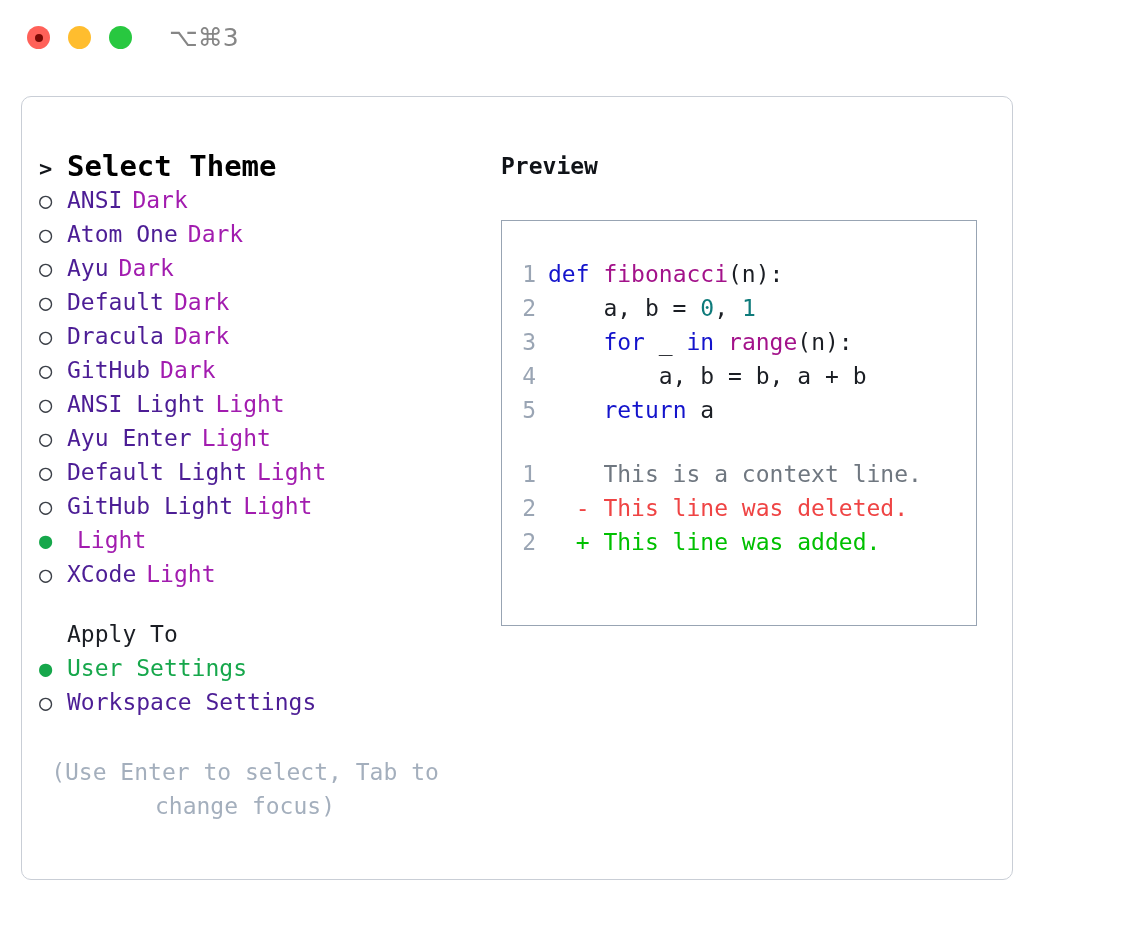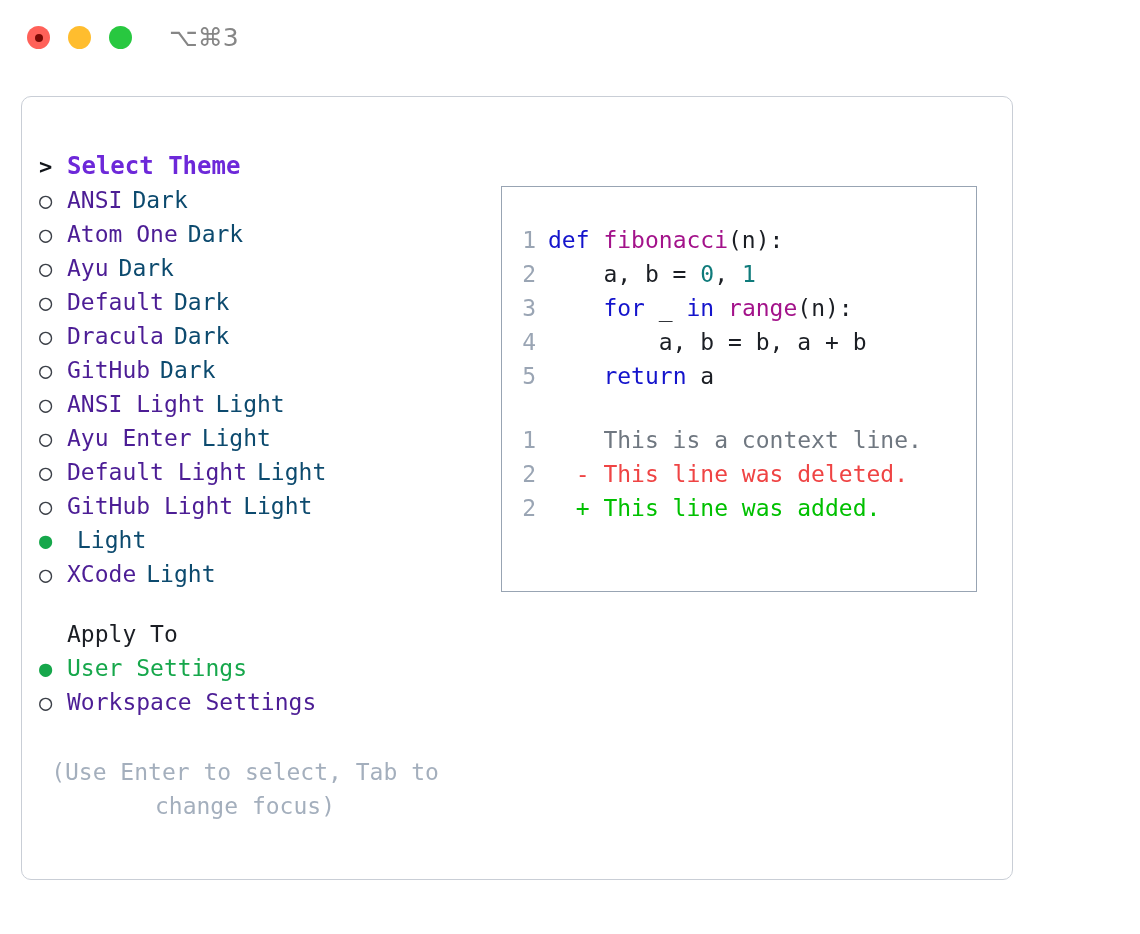--- a/index.html
+++ b/index.html
@@ -79,27 +79,27 @@
     width: 28px;
     flex: 0 0 28px;
     font-size: 22px;
     color: #3c4048;
   }
   .bullet.filled { color: #16a74b; }
   .bullet.caret  { color: #12151a; font-weight: bold; }
 
   .heading {
     font-weight: bold;
-    color: #6d28d9;
-    font-size: 24px;
+    color: #000000;
+    font-size: 29px;
   }
   .label { color: #4c1d95; }
   .label.selected { color: #16a74b; }
   .tag {
-    color: #0c4a6e;
+    color: #a21caf;
     margin-left: 10px;
   }
 
   .group-title {
     display: flex;
     height: 34px;
     font-size: 23px;
     line-height: 34px;
     color: #1b1e24;
   }
@@ -208,20 +208,21 @@
         <div class="row"><span class="bullet filled">●</span><span class="label selected">User Settings</span></div>
         <div class="row"><span class="bullet">○</span><span class="label">Workspace Settings</span></div>
       </div>
 
     <div class="spacer-32"></div>
 
     <div class="hint">(Use Enter to select, Tab to change focus)</div>
   </div>
 
   <div class="right-col">
+    <div class="preview-title">Preview</div>
 
     <div class="preview-box">
       <div id="code-block">
           <div class="code-line"><span class="ln">1</span><span class="code"><span class="tok-kw">def </span><span class="tok-fn">fibonacci</span><span class="tok-pl">(n):</span></span></div>
           <div class="code-line"><span class="ln">2</span><span class="code"><span class="tok-pl">    a, b = </span><span class="tok-num">0</span><span class="tok-pl">, </span><span class="tok-num">1</span></span></div>
           <div class="code-line"><span class="ln">3</span><span class="code"><span class="tok-pl">    </span><span class="tok-kw">for</span><span class="tok-pl"> _ </span><span class="tok-kw">in</span><span class="tok-pl"> </span><span class="tok-fn">range</span><span class="tok-pl">(n):</span></span></div>
           <div class="code-line"><span class="ln">4</span><span class="code"><span class="tok-pl">        a, b = b, a + b</span></span></div>
           <div class="code-line"><span class="ln">5</span><span class="code"><span class="tok-pl">    </span><span class="tok-kw">return</span><span class="tok-pl"> a</span></span></div>
         </div>
       <div class="diff-gap"></div>

